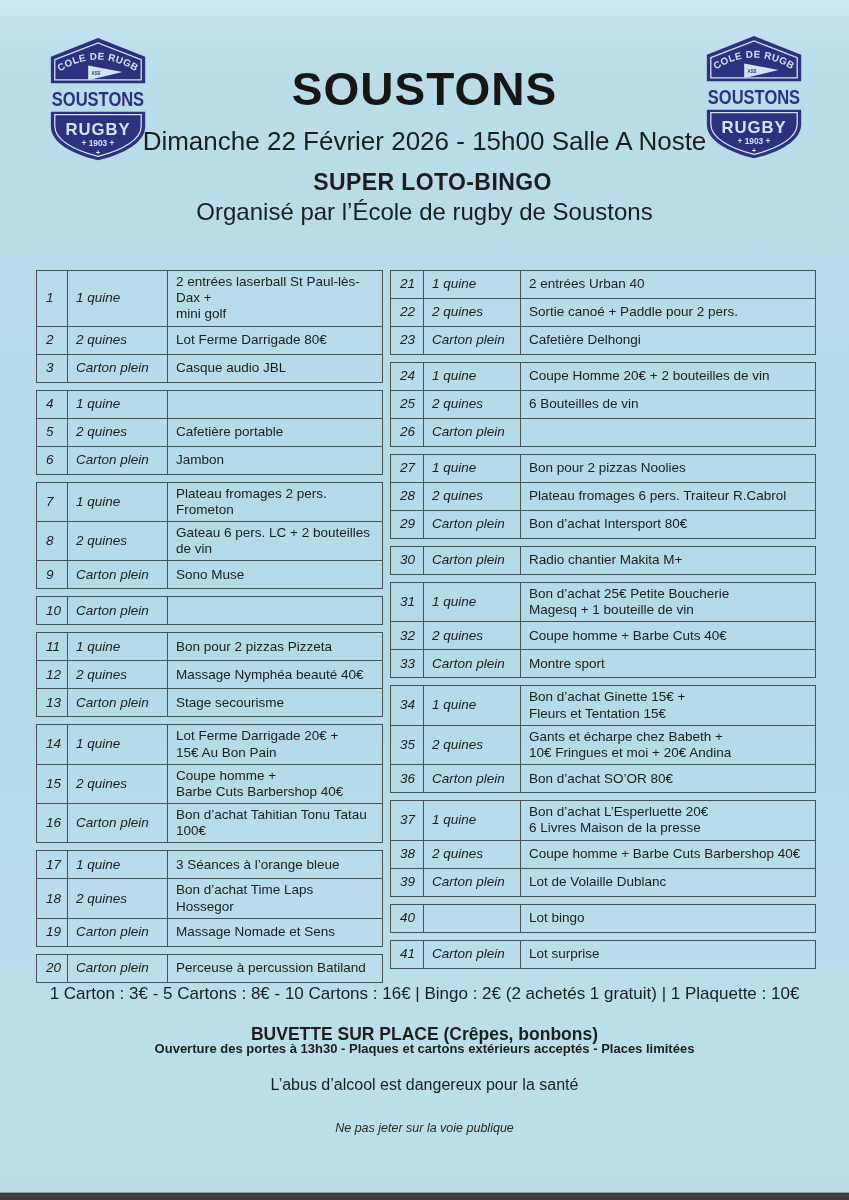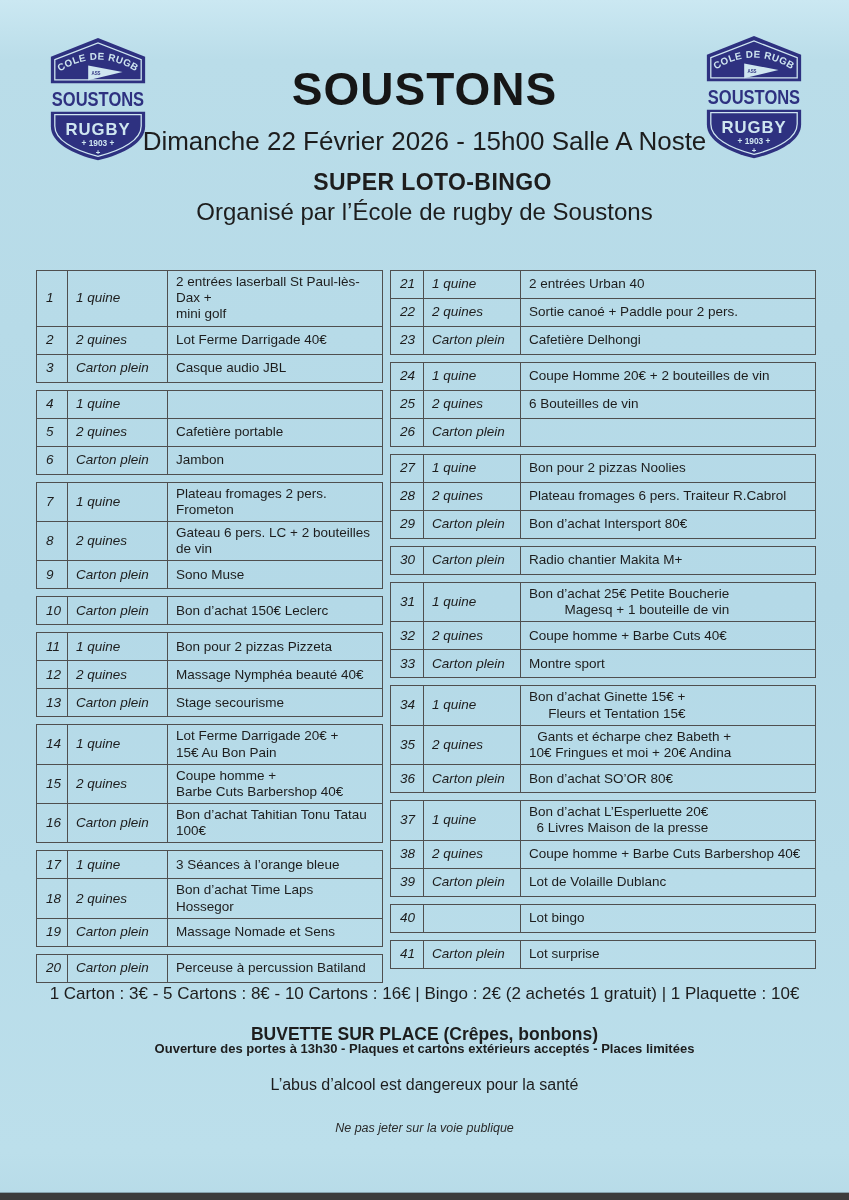--- a/index.html
+++ b/index.html
@@ -14,21 +14,21 @@
   .event-subtitle{top:169px;font-size:23px;font-weight:bold;letter-spacing:.4px;padding-left:8px;}
   .organizer{top:198px;font-size:24px;}
 
   .logo{position:absolute;width:108px;height:134px;}
   .logo.left{left:44px;top:28px;}
   .logo.right{left:700px;top:26px;}
 
   .table-wrap{position:absolute;top:270px;left:36px;width:780px;display:flex;gap:7px;align-items:flex-start;}
   .col{display:flex;flex-direction:column;gap:7px;}
   #left-col{width:377px;}
-  #right-col{width:463px;text-align:right;}
+  #right-col{width:463px;}
   .group{border:1px solid #4f4f4f;}
   .row{display:grid;grid-template-columns:31px 100px 1fr;min-height:27px;}
   #right-col .row{grid-template-columns:33px 97px 1fr;}
   .row + .row{border-top:1px solid #4f4f4f;}
   .cell{padding:3px 8px;display:flex;align-items:center;box-sizing:border-box;font-size:13.5px;line-height:1.2;}
   .cell.num{font-style:italic;padding-left:9px;border-right:1px solid #4f4f4f;}
   .cell.type{font-style:italic;border-right:1px solid #4f4f4f;}
   .cell.prize{white-space:pre-line;}
 
   .footer-line{position:absolute;left:0;width:100%;text-align:center;}
@@ -91,21 +91,21 @@
       <div class="group">
         <div class="row">
           <div class="cell num">1</div>
           <div class="cell type">1 quine</div>
           <div class="cell prize">2 entrées laserball St Paul-lès-Dax +
 mini golf</div>
         </div>
         <div class="row">
           <div class="cell num">2</div>
           <div class="cell type">2 quines</div>
-          <div class="cell prize">Lot Ferme Darrigade 40€</div>
+          <div class="cell prize">Lot Ferme Darrigade 80€</div>
         </div>
         <div class="row">
           <div class="cell num">3</div>
           <div class="cell type">Carton plein</div>
           <div class="cell prize">Casque audio JBL</div>
         </div>
       </div>
       <div class="group">
         <div class="row">
           <div class="cell num">4</div>
@@ -136,21 +136,20 @@
         <div class="row">
           <div class="cell num">9</div>
           <div class="cell type">Carton plein</div>
           <div class="cell prize">Sono Muse</div>
         </div>
       </div>
       <div class="group">
         <div class="row">
           <div class="cell num">10</div>
           <div class="cell type">Carton plein</div>
-          <div class="cell prize">Bon d’achat 150€ Leclerc</div>
         </div>
       </div>
       <div class="group">
         <div class="row">
           <div class="cell num">11</div>
           <div class="cell type">1 quine</div>
           <div class="cell prize">Bon pour 2 pizzas Pizzeta</div>
         </div>
         <div class="row">
           <div class="cell num">12</div>

